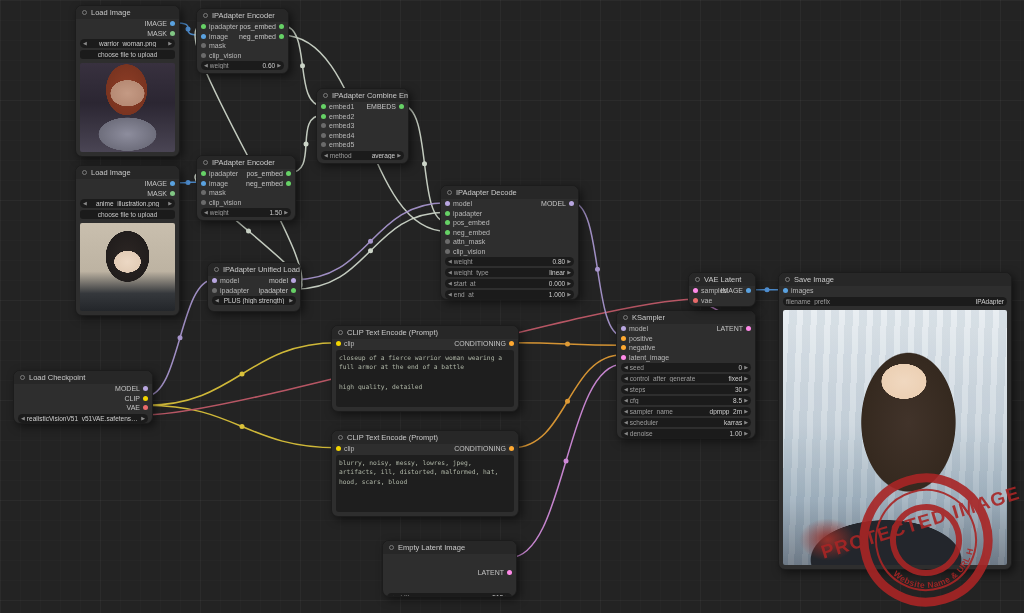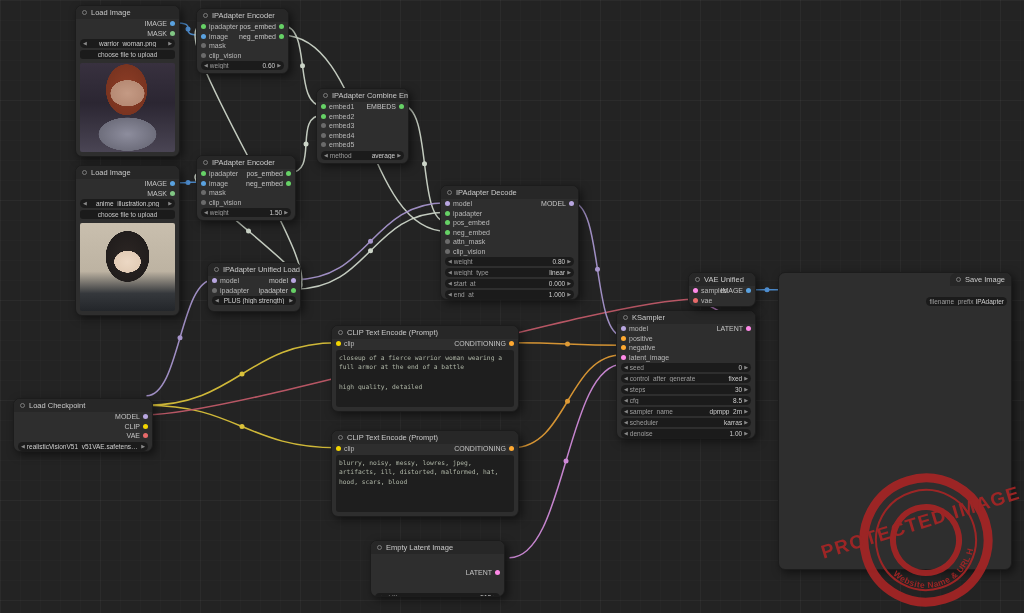--- a/index.html
+++ b/index.html
@@ -434,21 +434,21 @@
         </div>
         <div class="col outs">
           <div class="srow">
             <span>CONDITIONING</span>
             <span class="sdot" style="background: rgb(255, 169, 49);"></span>
           </div>
         </div>
       </div>
       <div class="prompt">blurry, noisy, messy, lowres, jpeg, artifacts, ill, distorted, malformed, hat, hood, scars, blood</div>
     </div>
-    <div class="node" style="left: 13px; top: 398px; width: 140px; height: 54px;">
+    <div class="node" style="left: 13px; top: 370px; width: 140px; height: 54px;">
       <div class="node-title">
         <span class="collapse-dot"></span>
         <span>Load Checkpoint</span>
       </div>
       <div class="slots" style="height: 28.5px;">
         <div class="col ins"></div>
         <div class="col outs">
           <div class="srow">
             <span>MODEL</span>
             <span class="sdot" style="background: rgb(184, 166, 224);"></span>
@@ -543,42 +543,42 @@
           <span class="arrow">◀</span>
           <span class="wlabel">denoise</span>
           <span class="wvalue">1.00</span>
           <span class="arrow">▶</span>
         </div>
       </div>
     </div>
     <div class="node" style="left: 688px; top: 272px; width: 68px; height: 35px;">
       <div class="node-title">
         <span class="collapse-dot"></span>
-        <span>VAE Unified</span>
+        <span>VAE Latent</span>
       </div>
       <div class="slots" style="height: 19px;">
         <div class="col ins">
           <div class="srow">
             <span class="sdot" style="background: rgb(255, 138, 232);"></span>
             <span>samples</span>
           </div>
           <div class="srow">
             <span class="sdot" style="background: rgb(232, 106, 106);"></span>
             <span>vae</span>
           </div>
         </div>
         <div class="col outs">
           <div class="srow">
             <span>IMAGE</span>
             <span class="sdot" style="background: rgb(90, 162, 224);"></span>
           </div>
         </div>
       </div>
     </div>
-    <div class="node" style="left: 778px; top: 272px; width: 234px; height: 298px; align-items: flex-end;">
+    <div class="node" style="left: 778px; top: 272px; width: 234px; height: 298px;">
       <div class="node-title">
         <span class="collapse-dot"></span>
         <span>Save Image</span>
       </div>
       <div class="slots" style="height: 9.5px;">
         <div class="col ins">
           <div class="srow">
             <span class="sdot" style="background: rgb(90, 162, 224);"></span>
             <span>images</span>
           </div>
@@ -586,21 +586,21 @@
         <div class="col outs"></div>
       </div>
       <div class="widgets">
         <div class="widget field">
           <span class="wlabel">filename_prefix</span>
           <span class="wvalue">IPAdapter</span>
         </div>
       </div>
       <div class="preview p-output"></div>
     </div>
-    <div class="node" style="left: 370px; top: 540px; width: 135px; height: 57px; gap: 14px;">
+    <div class="node" style="left: 382px; top: 540px; width: 135px; height: 57px; gap: 14px;">
       <div class="node-title">
         <span class="collapse-dot"></span>
         <span>Empty Latent Image</span>
       </div>
       <div class="slots" style="height: 9.5px;">
         <div class="col ins"></div>
         <div class="col outs">
           <div class="srow">
             <span>LATENT</span>
             <span class="sdot" style="background: rgb(255, 138, 232);"></span>

